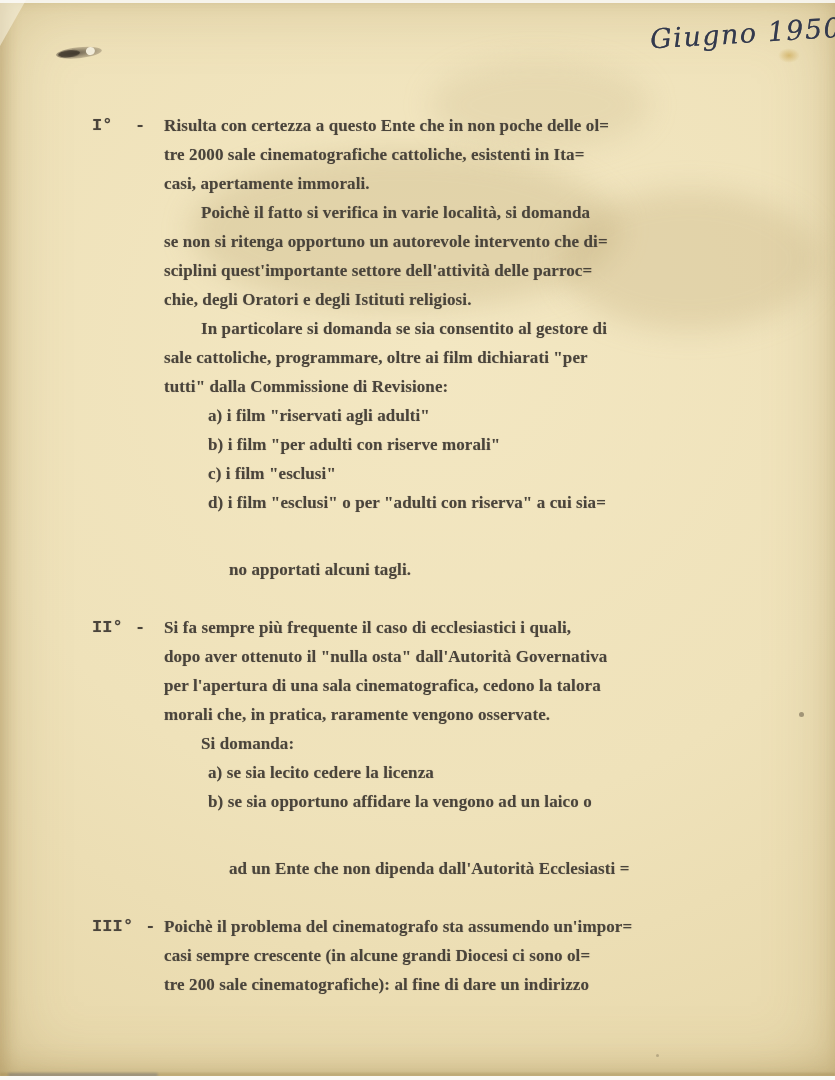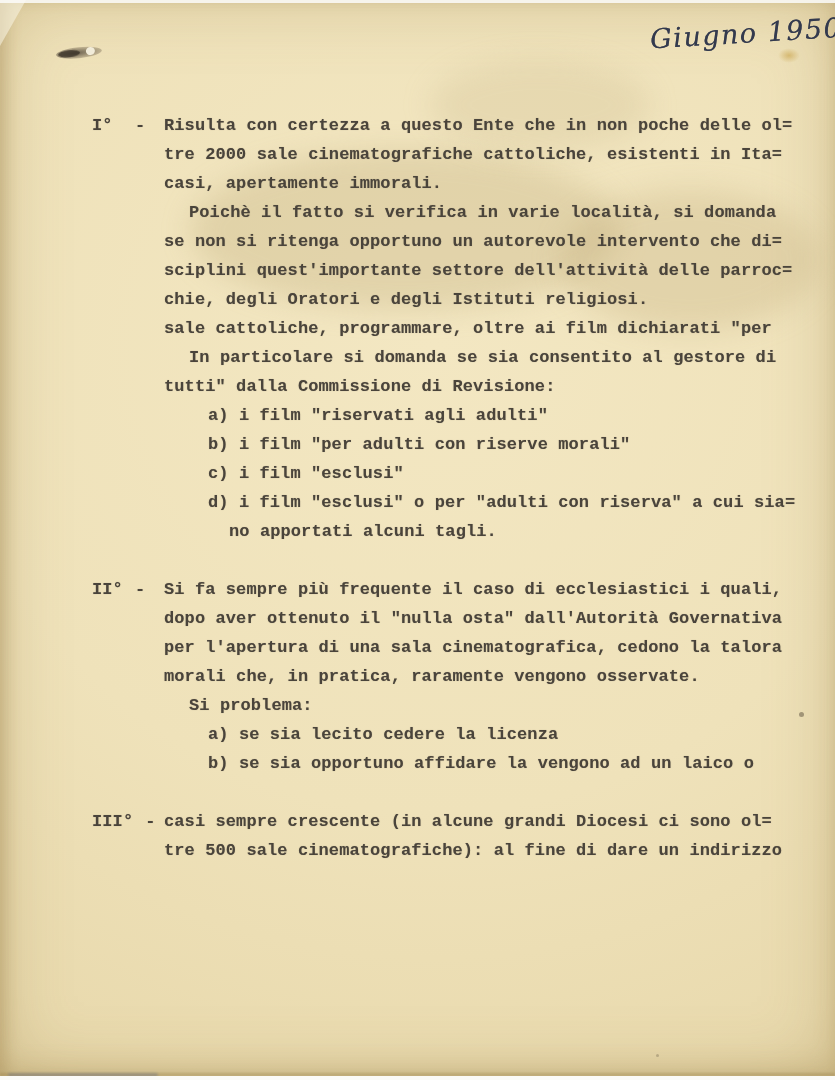--- a/index.html
+++ b/index.html
@@ -56,25 +56,25 @@
     font-size:17px;line-height:29px;letter-spacing:.1px;
     font-weight:700;
     color:#4a443b;
     text-shadow:0 0 1px rgba(72,66,56,.35);
   }
   .section{position:relative;padding-left:72px;margin-bottom:29px;}
   .section:last-child{margin-bottom:4px;}
   .marker{position:absolute;left:0;top:0;white-space:nowrap;}
   .marker .numeral{display:inline-block;min-width:31px;}
   .marker .dash{display:inline-block;margin-left:12px;}
-  .line{white-space:pre;}
+  .line{white-space:pre;font-family:Liberation Serif, serif;}
   .i0{margin-left:0;}
-  .i1{margin-left:25px;}
+  .i1{margin-left:37px;}
   .i2{margin-left:44px;}
-  .i3{margin-left:65px;}
+  .i3{margin-left:65px;margin-top:38px;}
   .speck{position:absolute;border-radius:50%;background:rgba(90,78,60,.5);}
 </style>
 </head>
 <body>
 
 <div class="page">
 
   <div class="ghost g1"></div>
   <div class="ghost g2"></div>
   <div class="ghost g3"></div>
@@ -93,43 +93,45 @@
   <div class="doc" id="doc">
       <div class="section">
         <div class="marker"><span class="numeral">I°</span><span class="dash">-</span></div>
         <div class="line i0">Risulta con certezza a questo Ente che in non poche delle ol=</div>
         <div class="line i0">tre 2000 sale cinematografiche cattoliche, esistenti in Ita=</div>
         <div class="line i0">casi, apertamente immorali.</div>
         <div class="line i1">Poichè il fatto si verifica in varie località, si domanda</div>
         <div class="line i0">se non si ritenga opportuno un autorevole intervento che di=</div>
         <div class="line i0">sciplini quest'importante settore dell'attività delle parroc=</div>
         <div class="line i0">chie, degli Oratori e degli Istituti religiosi.</div>
+        <div class="line i1">In particolare si domanda se sia consentito al gestore di</div>
         <div class="line i0">sale cattoliche, programmare, oltre ai film dichiarati "per</div>
-        <div class="line i1">In particolare si domanda se sia consentito al gestore di</div>
         <div class="line i0">tutti" dalla Commissione di Revisione:</div>
         <div class="line i2">a) i film "riservati agli adulti"</div>
         <div class="line i2">b) i film "per adulti con riserve morali"</div>
         <div class="line i2">c) i film "esclusi"</div>
         <div class="line i2">d) i film "esclusi" o per "adulti con riserva" a cui sia=</div>
         <div class="line i3">no apportati alcuni tagli.</div>
       </div>
       <div class="section">
         <div class="marker"><span class="numeral">II°</span><span class="dash">-</span></div>
         <div class="line i0">Si fa sempre più frequente il caso di ecclesiastici i quali,</div>
         <div class="line i0">dopo aver ottenuto il "nulla osta" dall'Autorità Governativa</div>
         <div class="line i0">per l'apertura di una sala cinematografica, cedono la talora</div>
         <div class="line i0">morali che, in pratica, raramente vengono osservate.</div>
-        <div class="line i1">Si problema:</div>
+        <div class="line i1">Si domanda:</div>
         <div class="line i2">a) se sia lecito cedere la licenza</div>
         <div class="line i2">b) se sia opportuno affidare la vengono ad un laico o</div>
+        <div class="line i3">ad un Ente che non dipenda dall'Autorità Ecclesiasti =</div>
       </div>
       <div class="section">
         <div class="marker"><span class="numeral">III°</span><span class="dash">-</span></div>
+        <div class="line i0">Poichè il problema del cinematografo sta assumendo un'impor=</div>
         <div class="line i0">casi sempre crescente (in alcune grandi Diocesi ci sono ol=</div>
-        <div class="line i0">tre 500 sale cinematografiche): al fine di dare un indirizzo</div>
+        <div class="line i0">tre 200 sale cinematografiche): al fine di dare un indirizzo</div>
       </div>
     </div>
 
   <div class="speck" style="left:799px;top:712px;width:5px;height:5px;"></div>
   <div class="speck" style="left:656px;top:1054px;width:3px;height:3px;opacity:.6;"></div>
 
   <div class="paper-edge-bottom"></div>
   <div class="bottom-smudge"></div>
   <div class="scan-edge-bottom"></div>
   <div class="scan-edge-top"></div>

